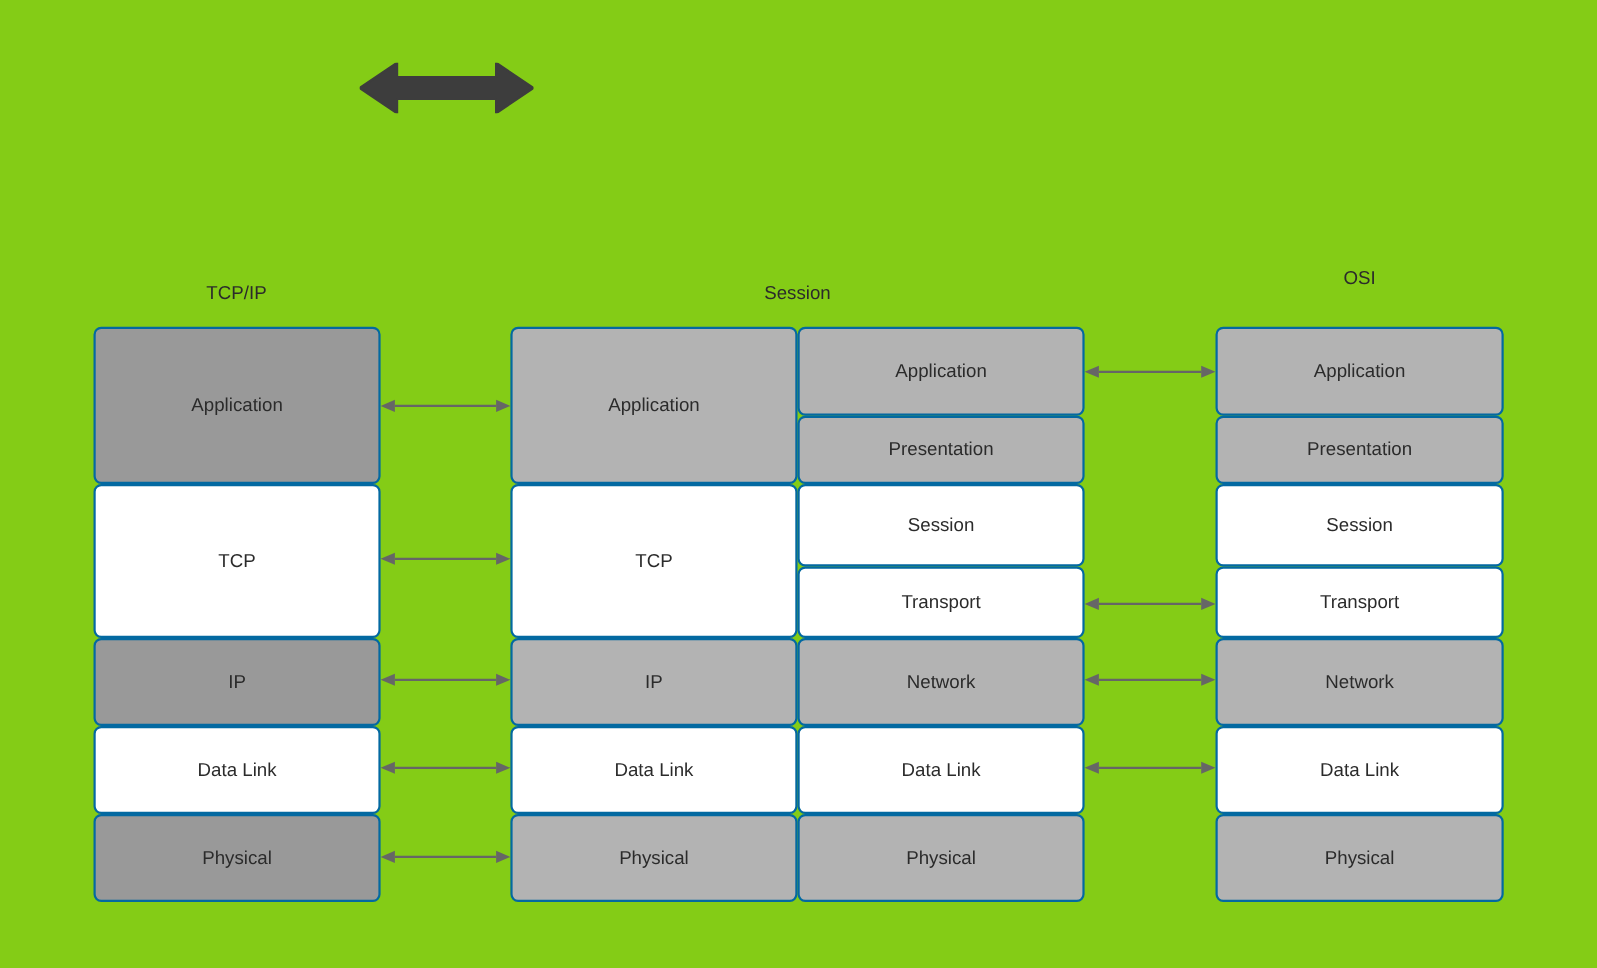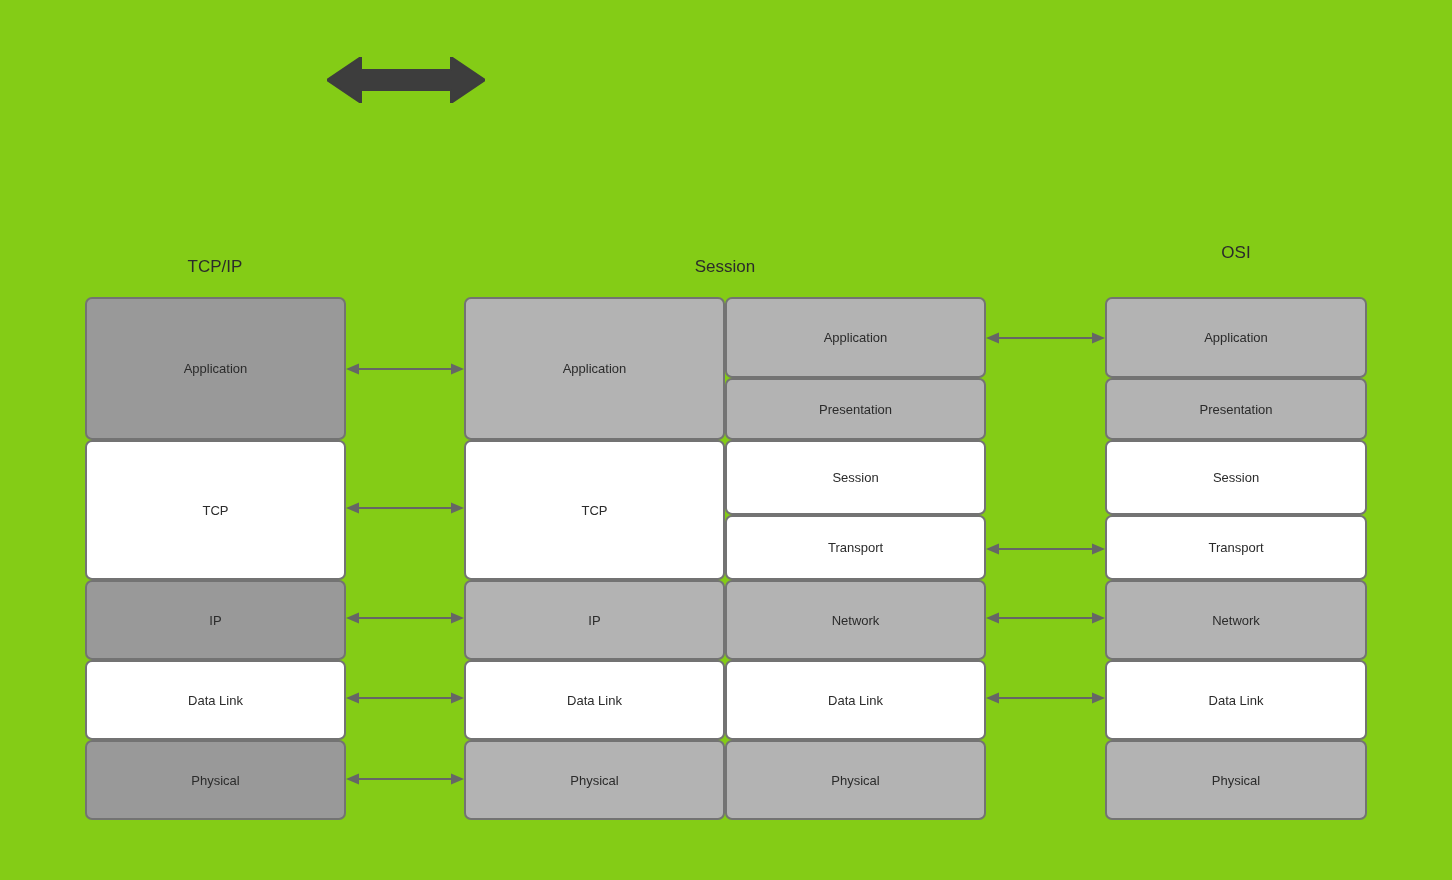--- a/index.html
+++ b/index.html
@@ -25,26 +25,26 @@
     color: #2b2b2b;
     text-align: center;
     white-space: nowrap;
     line-height: 1;
   }
 
   
   .layer {
     position: absolute;
     box-sizing: border-box;
-    border: 2px solid #737373;
+    border: 2px solid #0369a1;
     border-radius: 7px;
     display: flex;
     align-items: center;
     justify-content: center;
-    font-size: 13px;
+    font-size: 17px;
     color: #2b2b2b;
     white-space: nowrap;
   }
   .layer.fill-gray-dark { background: #999999; }
   .layer.fill-gray-light { background: #b3b3b3; }
   .layer.fill-white      { background: #ffffff; text-align: right; }
 
   
   .connector {
     position: absolute;

